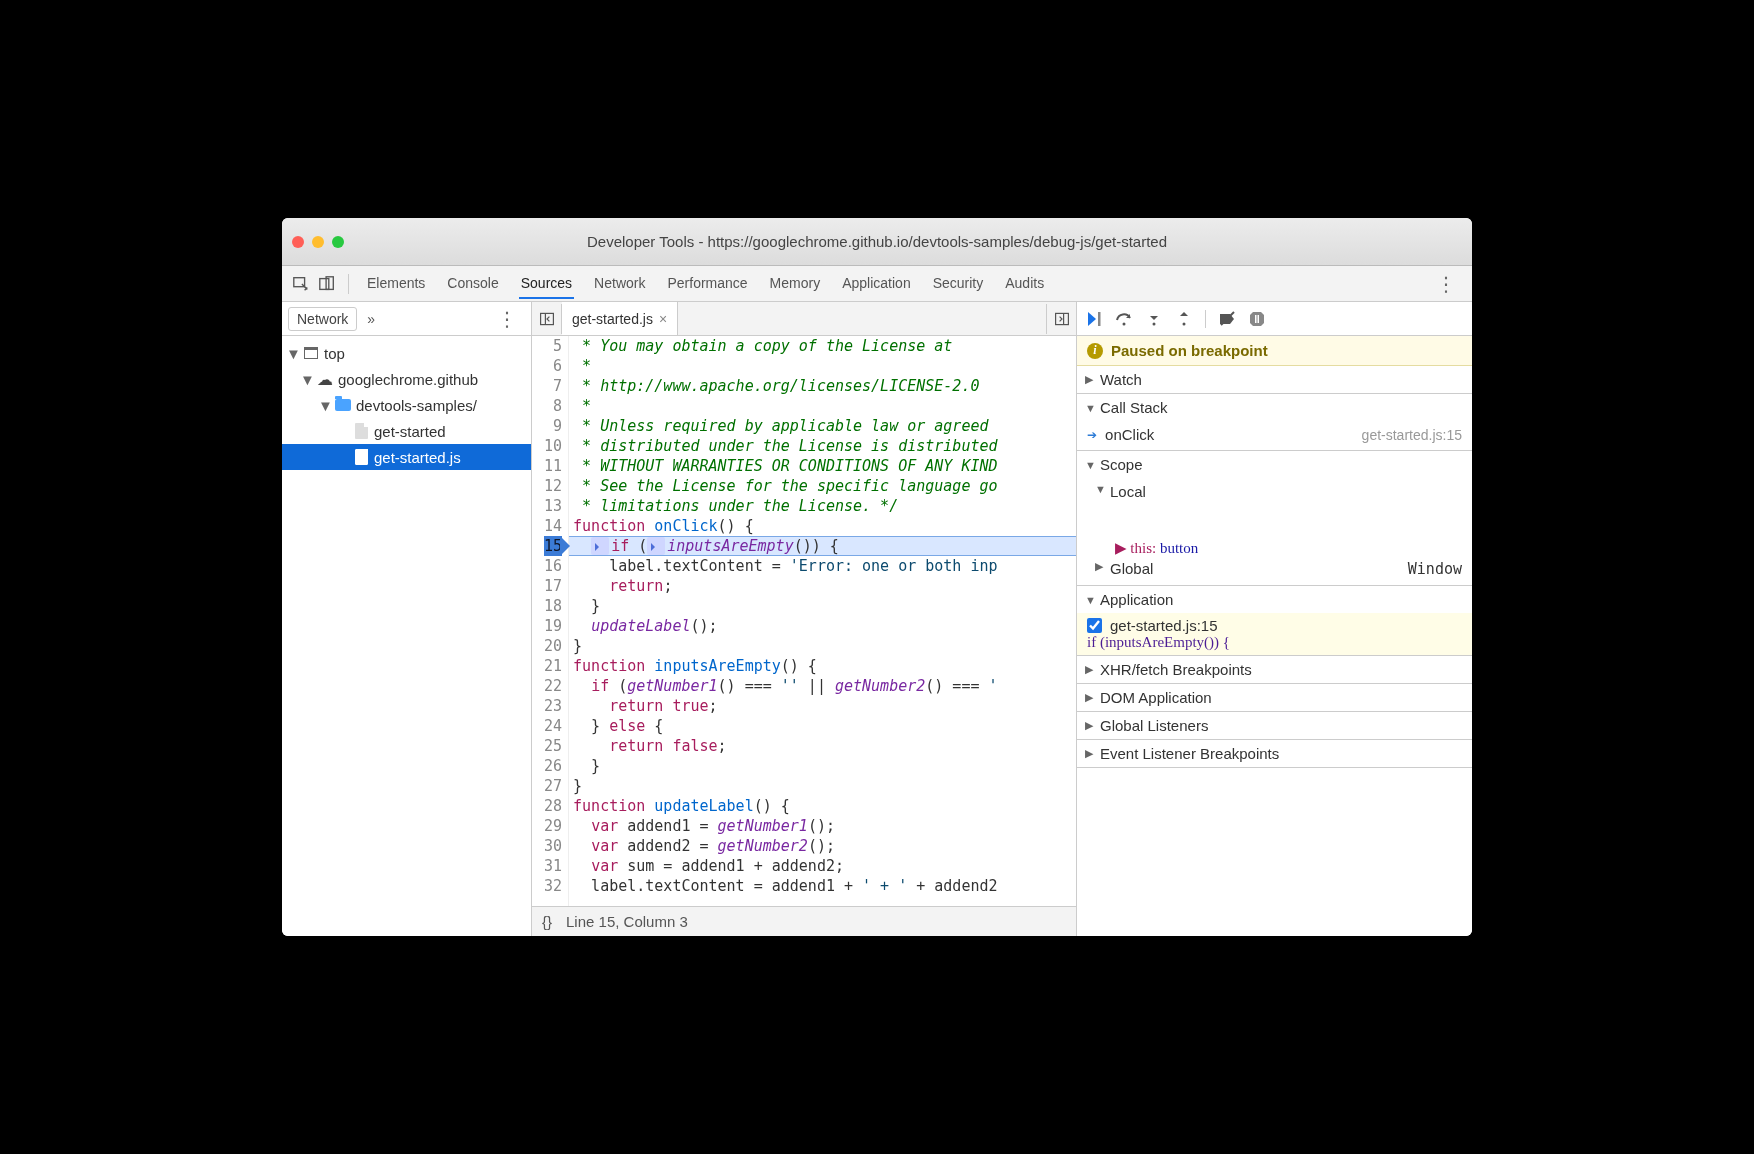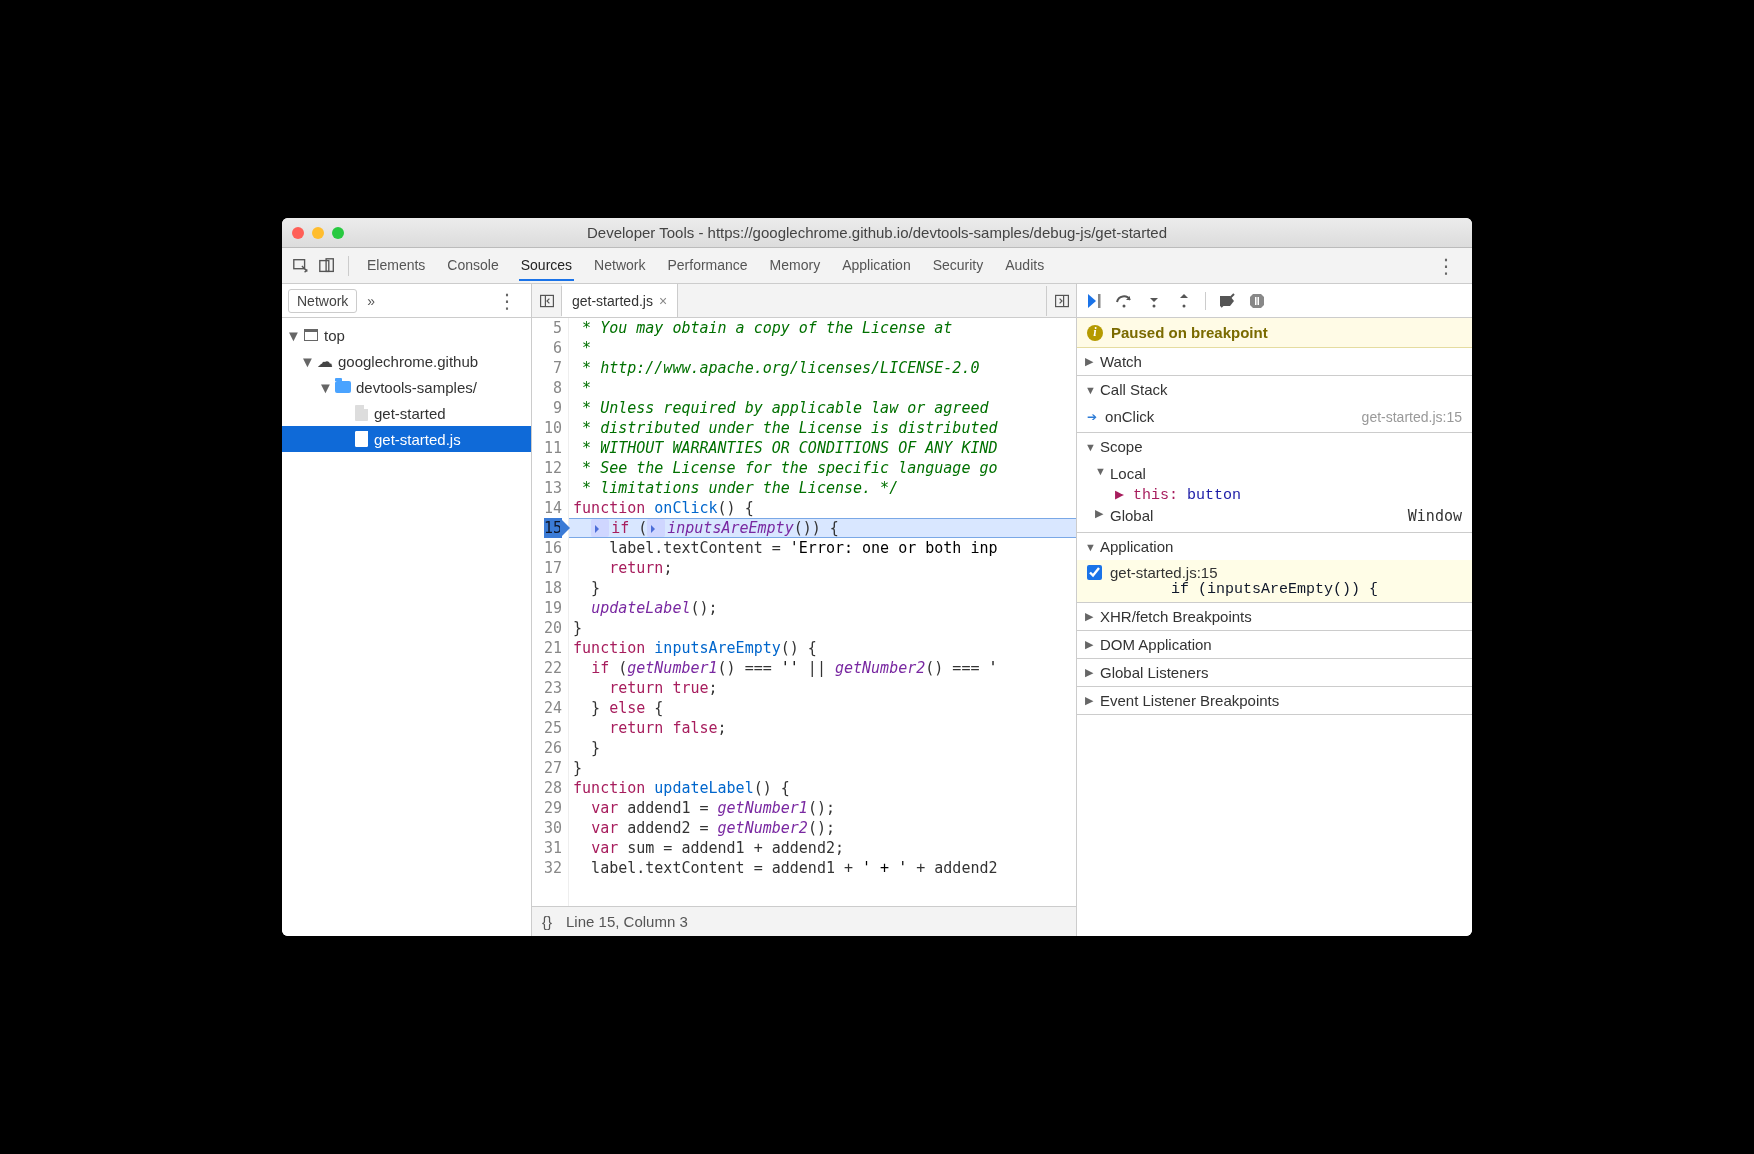--- a/index.html
+++ b/index.html
@@ -1,18 +1,18 @@
 <!DOCTYPE html>
 <html><head>
 <meta charset="utf-8">
 <style>
 * { box-sizing: border-box; margin: 0; padding: 0; }
 body { background: #000; font-family: "Lucida Grande", "Helvetica Neue", Arial, sans-serif; font-size: 15px; color: #333; display:flex; align-items:center; justify-content:center; height:100vh; }
 .window { width: 1190px; height: 718px; background:#fff; border-radius: 6px; overflow:hidden; box-shadow: 0 15px 50px rgba(0,0,0,0.6); display:flex; flex-direction:column; }
-.titlebar { height: 30px; background: linear-gradient(#ececec,#dcdcdc); border-bottom:1px solid #bbb; display:flex; align-items:center; padding: 0 10px; position:relative; }
+.titlebar { height: 48px; background: linear-gradient(#ececec,#dcdcdc); border-bottom:1px solid #bbb; display:flex; align-items:center; padding: 0 10px; position:relative; }
 .traffic { display:flex; gap:8px; position:absolute; left:10px; }
 .tlight { width:12px; height:12px; border-radius:50%; }
 .red{background:#ff5f57;} .yellow{background:#ffbd2e;} .green{background:#28c940;}
 .titlebar .title { flex:1; text-align:center; font-size:15px; color:#444; }
 
 .toolbar { height: 36px; border-bottom:1px solid #ccc; display:flex; align-items:center; padding: 0 8px; gap: 4px; background:#f3f3f3; }
 .tool-icon { width:22px; height:22px; display:flex; align-items:center; justify-content:center; color:#555; cursor:pointer; }
 .tool-sep { width:1px; height:20px; background:#ccc; margin:0 6px; }
 .tabs { display:flex; gap:18px; margin-left:6px; flex:1; }
 .tab { color:#555; font-size:14px; cursor:pointer; padding:6px 2px 7px; }
@@ -51,49 +51,49 @@
 .gutter .gl { height:20px; line-height:20px; }
 .gutter .gl.cur { background:#3b7bd6; color:#0f172a; position:relative; }
 .gutter .gl.cur:after { content:''; position:absolute; right:-8px; top:0; border:10px solid transparent; border-left-color:#3b7bd6; border-right:0; }
 .code { flex:1; overflow:hidden; white-space:pre; }
 .code .cl { height:20px; line-height:20px; padding-left:4px; }
 .code .cl.hi { background:#d9e7ff; border-top:1px solid #7aa8e6; border-bottom:1px solid #7aa8e6; height:20px;line-height:18px; }
 .tk-com { color:#007000; font-style:italic; }
 .tk-kw { color:#a71d5d; }
 .tk-fn { color:#7928a1; font-style:italic; }
 .tk-def { color:#0066cc; }
-.tk-str { color:#000000; }
+.tk-str { color:#0c4a6e; }
 .pausebox { display:inline-block; background:#cfd6ff; border-radius:2px; padding:0 4px; position:relative; margin-right:2px; }
 .pausebox:before { content:''; display:inline-block; width:0;height:0;border:4px solid transparent;border-left-color:#4d6dd8;margin-right:2px;vertical-align:middle; }
 .ed-foot { height:30px; border-top:1px solid #ccc; display:flex; align-items:center; padding:0 10px; gap:14px; font-size:15px; color:#555; background:#f3f3f3; }
 
 .debug { width: 395px; display:flex; flex-direction:column; background:#fff; overflow:hidden; }
 .dbg-bar { height:34px; border-bottom:1px solid #ccc; display:flex; align-items:center; padding:0 8px; gap:12px; }
 .dbg-bar svg, .dbg-bar .gly { width:18px;height:18px; color:#555; cursor:pointer; }
 .gly { display:inline-flex; align-items:center; justify-content:center; font-size:17px; }
 .pausebar { background:#fffbe6; color:#7a6a00; padding:6px 10px; border-bottom:1px solid #e5dca0; display:flex; align-items:center; gap:8px; font-size:15px; font-weight:bold; }
 .pausebar .info { display:inline-flex; width:16px;height:16px;border-radius:50%;background:#b59a00;color:#fff;align-items:center;justify-content:center;font-size:12px;font-weight:bold;font-family:serif;font-style:italic; }
 .sect { border-bottom:1px solid #ccc; }
 .sect-h { padding:5px 8px; display:flex; align-items:center; gap:6px; font-size:15px; cursor:pointer; }
 .sect-h .tri { width:9px; font-size:11px; color:#666; }
 .sect-body { padding: 2px 0 4px 0; font-size:15px; }
 .stack-row { display:flex; align-items:center; padding:3px 10px; gap:8px; }
 .stack-row .ptr { color:#2e7cd6; font-size:12px; }
 .stack-row .loc { margin-left:auto; color:#999; font-size:14px; }
 .scope-sub { padding:3px 8px 3px 18px; display:flex; gap:6px; }
 .scope-sub .tri{font-size:11px;color:#666;width:9px;}
-.scope-val { font-family:Liberation Mono, monospace; color:#a71d5d; padding-left:38px; }
+.scope-val { font-family:Liberation Serif, serif; color:#a71d5d; padding-left:38px;margin-top:36px; }
 .scope-val .v { color:#1a1aa6; }
 .scope-row2 { display:flex; padding:3px 10px 3px 18px; }
 .scope-row2 .tri{font-size:11px;color:#666;width:9px;margin-right:6px;}
 .scope-row2 .r{margin-left:auto;font-family:Menlo,Consolas,monospace;color:#333;}
 .bp-box { background:#fffde7; padding:4px 10px; }
 .bp-box .bp1 { display:flex; align-items:center; gap:8px; }
 .bp-box input[type=checkbox]{ width:15px;height:15px; accent-color:#1a73e8; }
-.bp-box .bp2 { font-family:Liberation Mono, monospace; color:#0f172a; padding-left:0px;text-align:center; }
+.bp-box .bp2 { font-family:Liberation Serif, serif; color:#4c1d95; padding-left:0px; }
 </style>
 </head>
 <body>
 
 <div class="window">
   <div class="titlebar">
     <div class="traffic">
       <div class="tlight red"></div>
       <div class="tlight yellow"></div>
       <div class="tlight green"></div>

